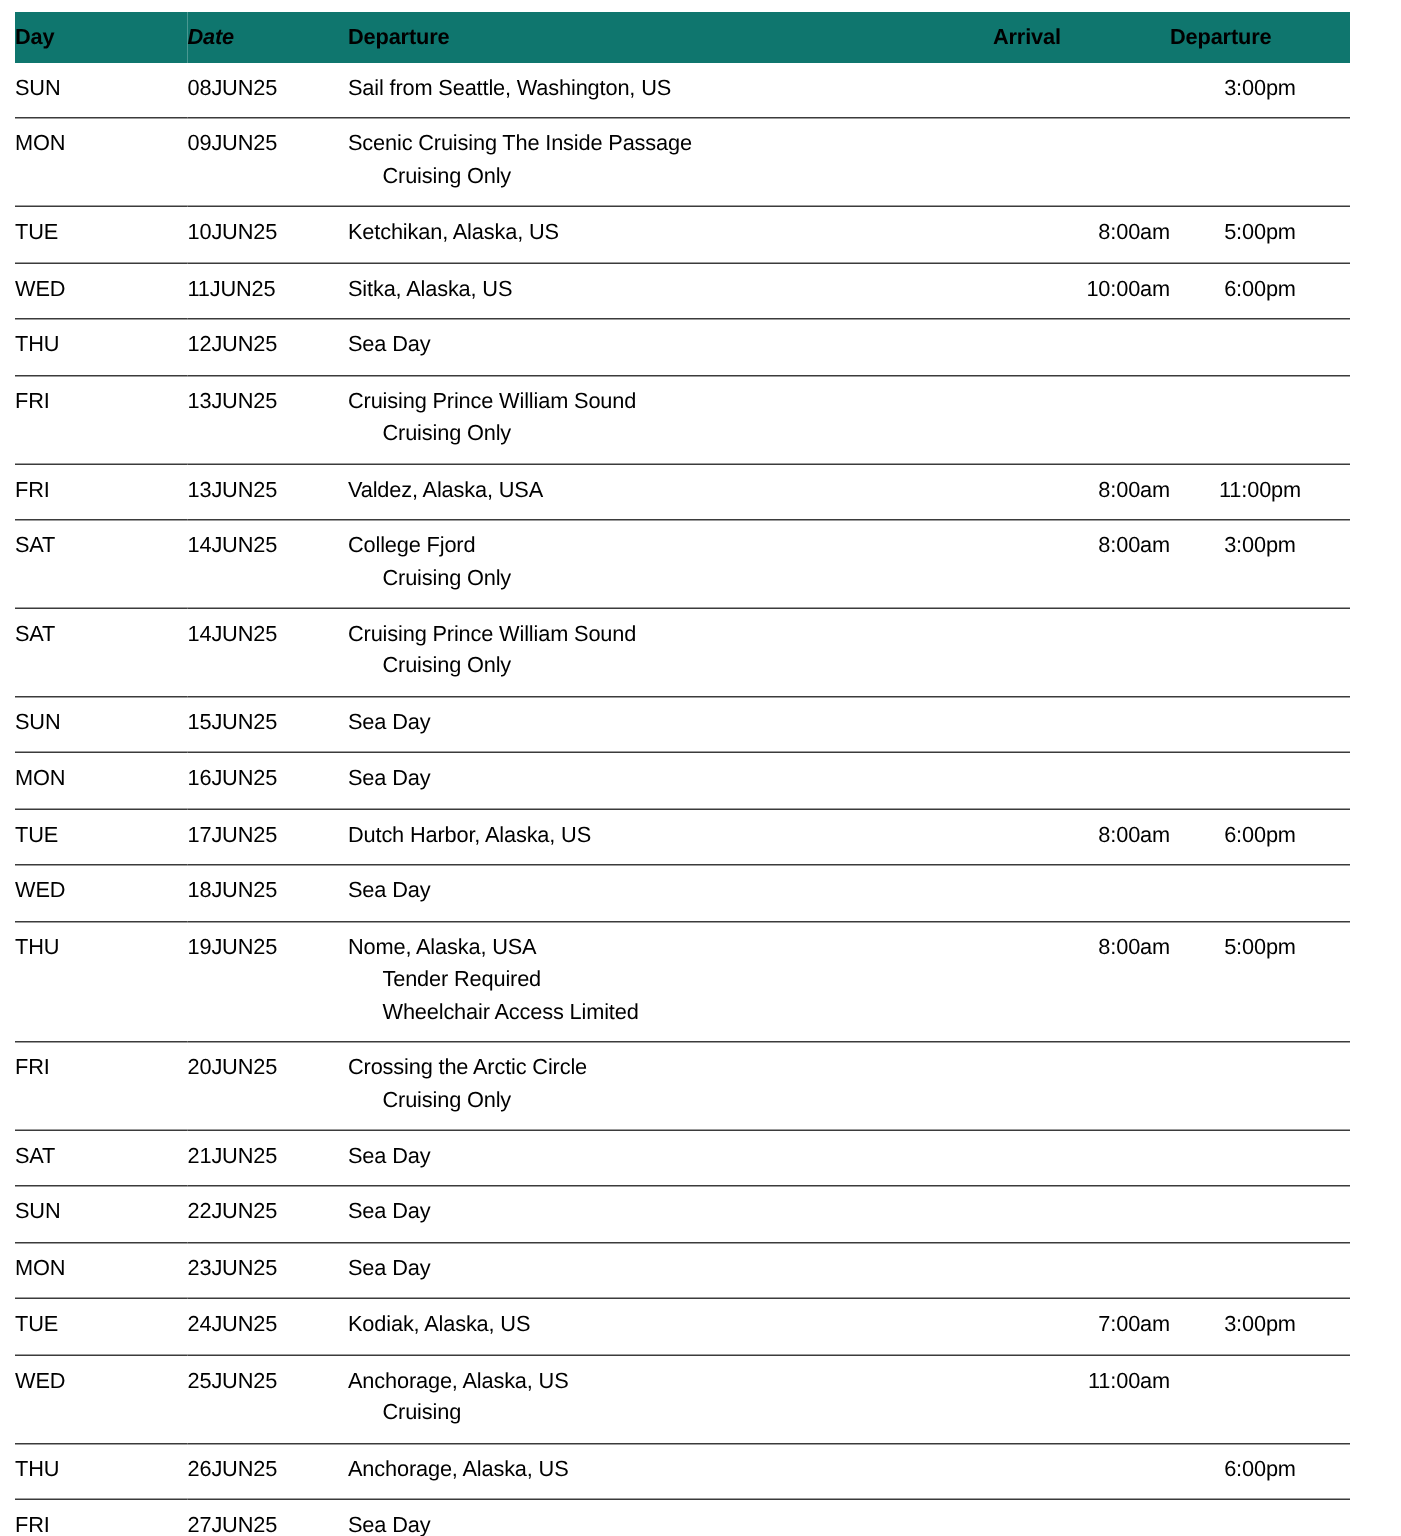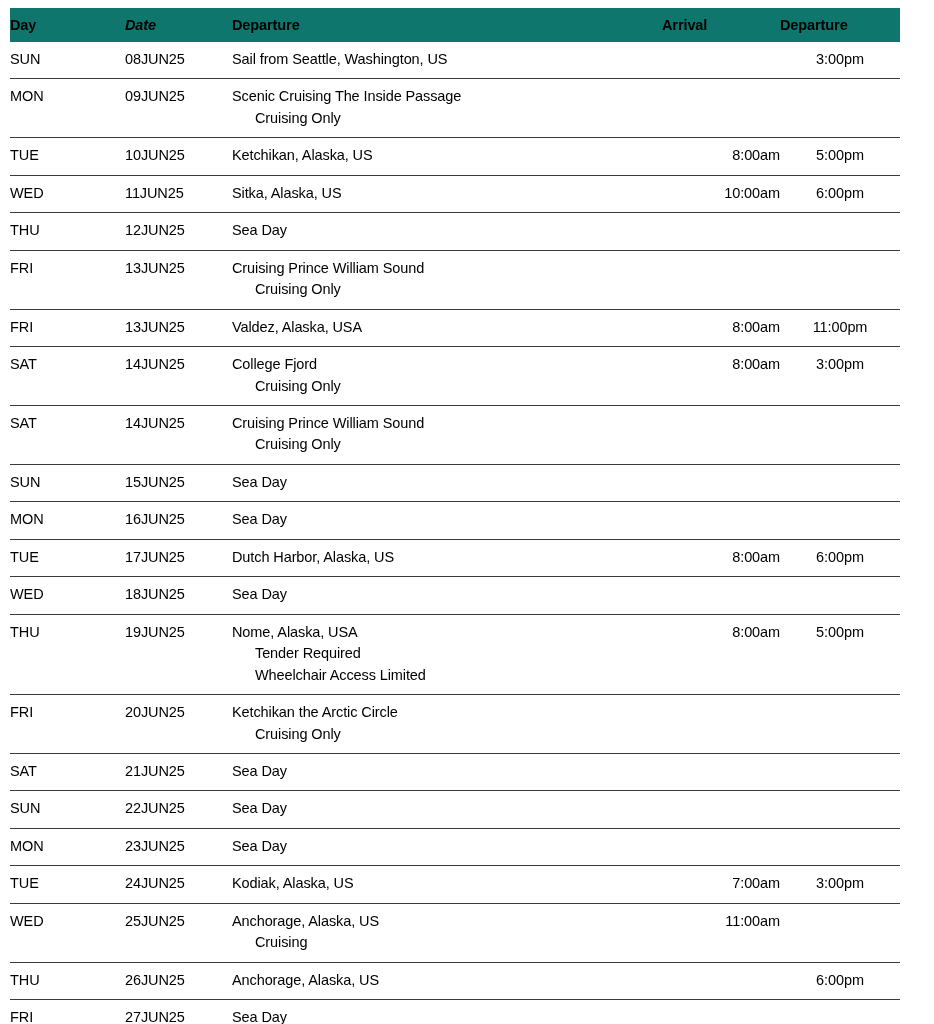--- a/index.html
+++ b/index.html
@@ -211,21 +211,21 @@
           <span class="itin-sub">Tender Required</span>
           <span class="itin-sub">Wheelchair Access Limited</span>
         </td>
         <td class="c-arrival">8:00am</td>
         <td class="c-depart">5:00pm</td>
       </tr>
       <tr>
         <td class="c-day">FRI</td>
         <td class="c-date">20JUN25</td>
         <td class="c-itin">
-          <span class="itin-main">Ketchikan the Arctic Circle</span>
+          <span class="itin-main">Crossing the Arctic Circle</span>
           <span class="itin-sub">Cruising Only</span>
         </td>
         <td class="c-arrival"></td>
         <td class="c-depart"></td>
       </tr>
       <tr>
         <td class="c-day">SAT</td>
         <td class="c-date">21JUN25</td>
         <td class="c-itin">
           <span class="itin-main">Sea Day</span>

